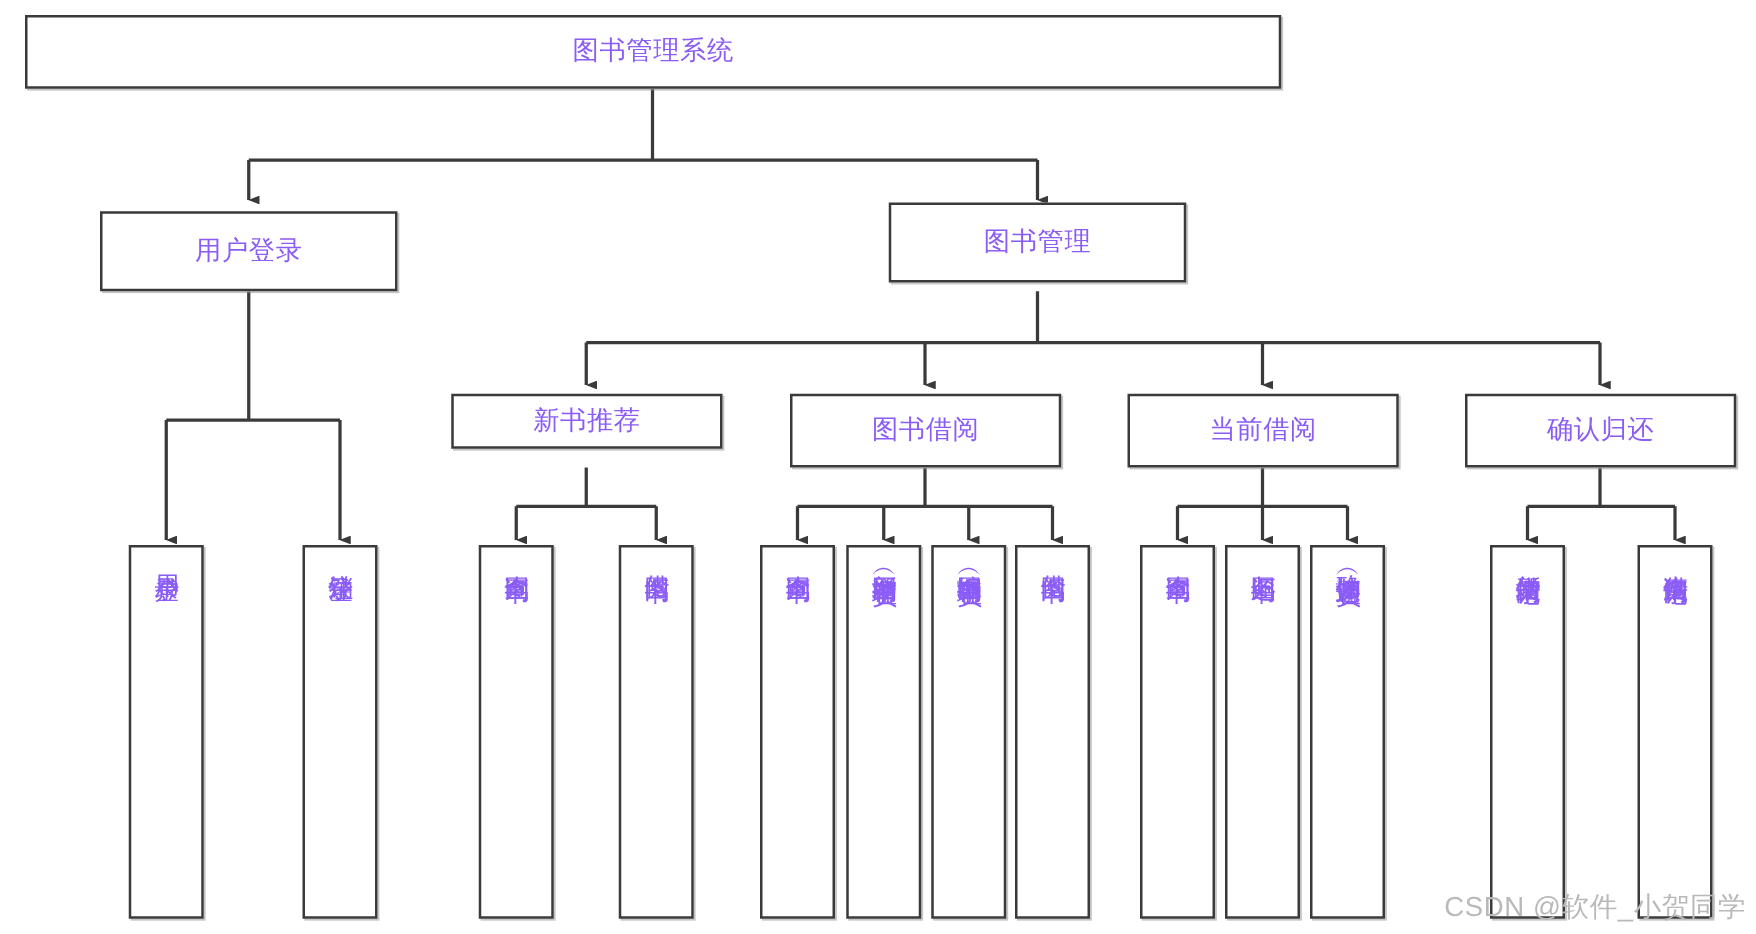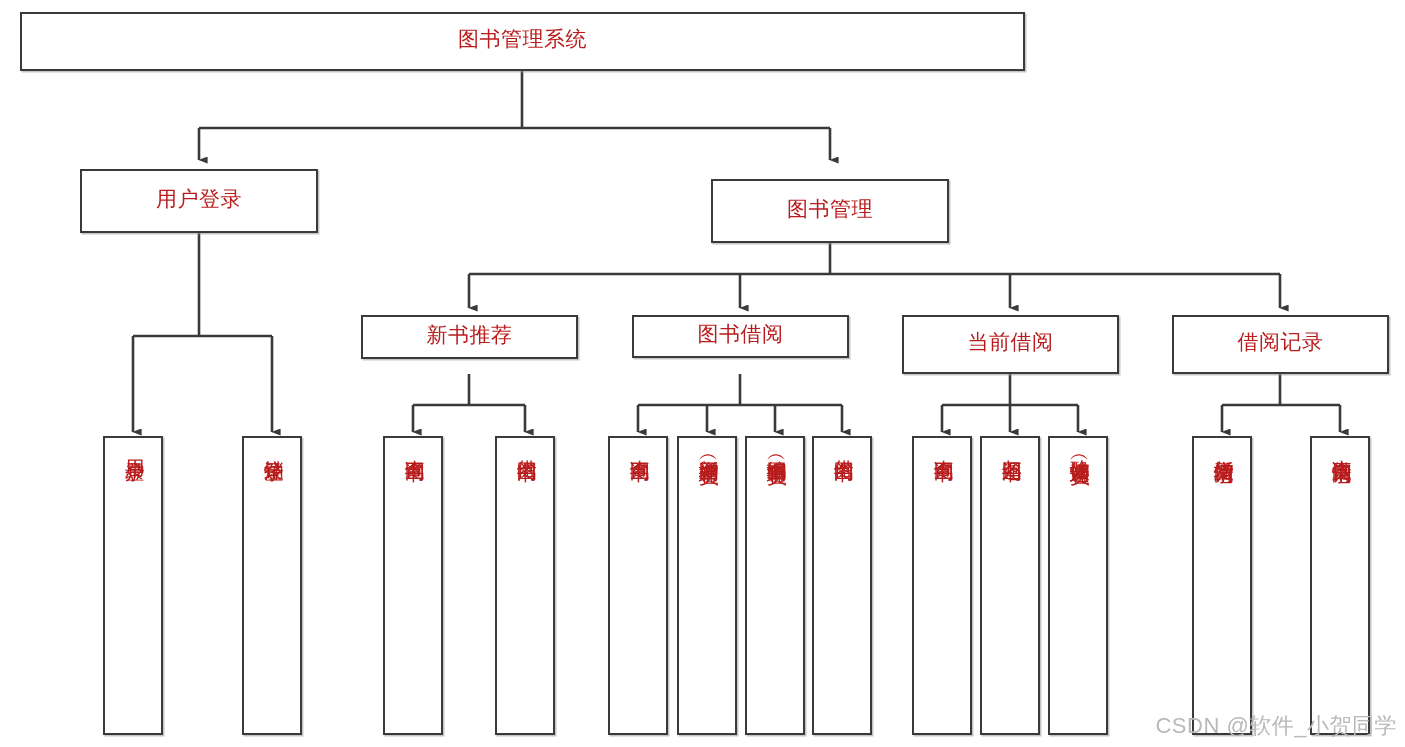--- a/index.html
+++ b/index.html
@@ -28,27 +28,26 @@
     position: absolute;
     box-sizing: border-box;
     border: 2px solid #3a3a3a;
     background: #ffffff;
     display: flex;
     align-items: center;
     justify-content: center;
     box-shadow: 1.5px 1.5px 0 0 rgba(150,150,150,0.55);
   }
   .node-label {
-    color: #b91c1c;
+    color: #8b5cf6;
     font-size: 21px;
     line-height: 1.18;
     letter-spacing: 0.5px;
     white-space: nowrap;
     text-align: center;
-    font-family: Liberation Mono, monospace;
   }
   .node.leaf {
     align-items: flex-start;
     justify-content: center;
     padding-top: 6px;
   }
   .node.leaf .node-label {
     writing-mode: vertical-rl;
     text-orientation: upright;
     font-size: 20px;
@@ -123,35 +122,35 @@
     </g>
   </svg>
 
   <div class="node" style="left:20px; top:12px; width:1005px; height:59px;">
     <span class="node-label">图书管理系统</span>
   </div>
 
   <div class="node" style="left:80px; top:169px; width:238px; height:64px;">
     <span class="node-label">用户登录</span>
   </div>
-  <div class="node" style="left:711px; top:179px; width:238px; height:64px;">
+  <div class="node" style="left:711px; top:162px; width:238px; height:64px;">
     <span class="node-label">图书管理</span>
   </div>
 
   <div class="node" style="left:361px; top:315px; width:217px; height:44px;">
     <span class="node-label">新书推荐</span>
   </div>
-  <div class="node" style="left:632px; top:315px; width:217px; height:43px;">
+  <div class="node" style="left:632px; top:315px; width:217px; height:59px;">
     <span class="node-label">图书借阅</span>
   </div>
   <div class="node" style="left:902px; top:315px; width:217px; height:59px;">
     <span class="node-label">当前借阅</span>
   </div>
   <div class="node" style="left:1172px; top:315px; width:217px; height:59px;">
-    <span class="node-label">借阅记录</span>
+    <span class="node-label">确认归还</span>
   </div>
 
   <div class="node leaf" style="left:103px; top:436px; width:60px; height:299px;">
     <span class="node-label">用户登录</span>
   </div>
   <div class="node leaf" style="left:242px; top:436px; width:60px; height:299px;">
     <span class="node-label">注销登录</span>
   </div>
 
   <div class="node leaf" style="left:383px; top:436px; width:60px; height:299px;">

